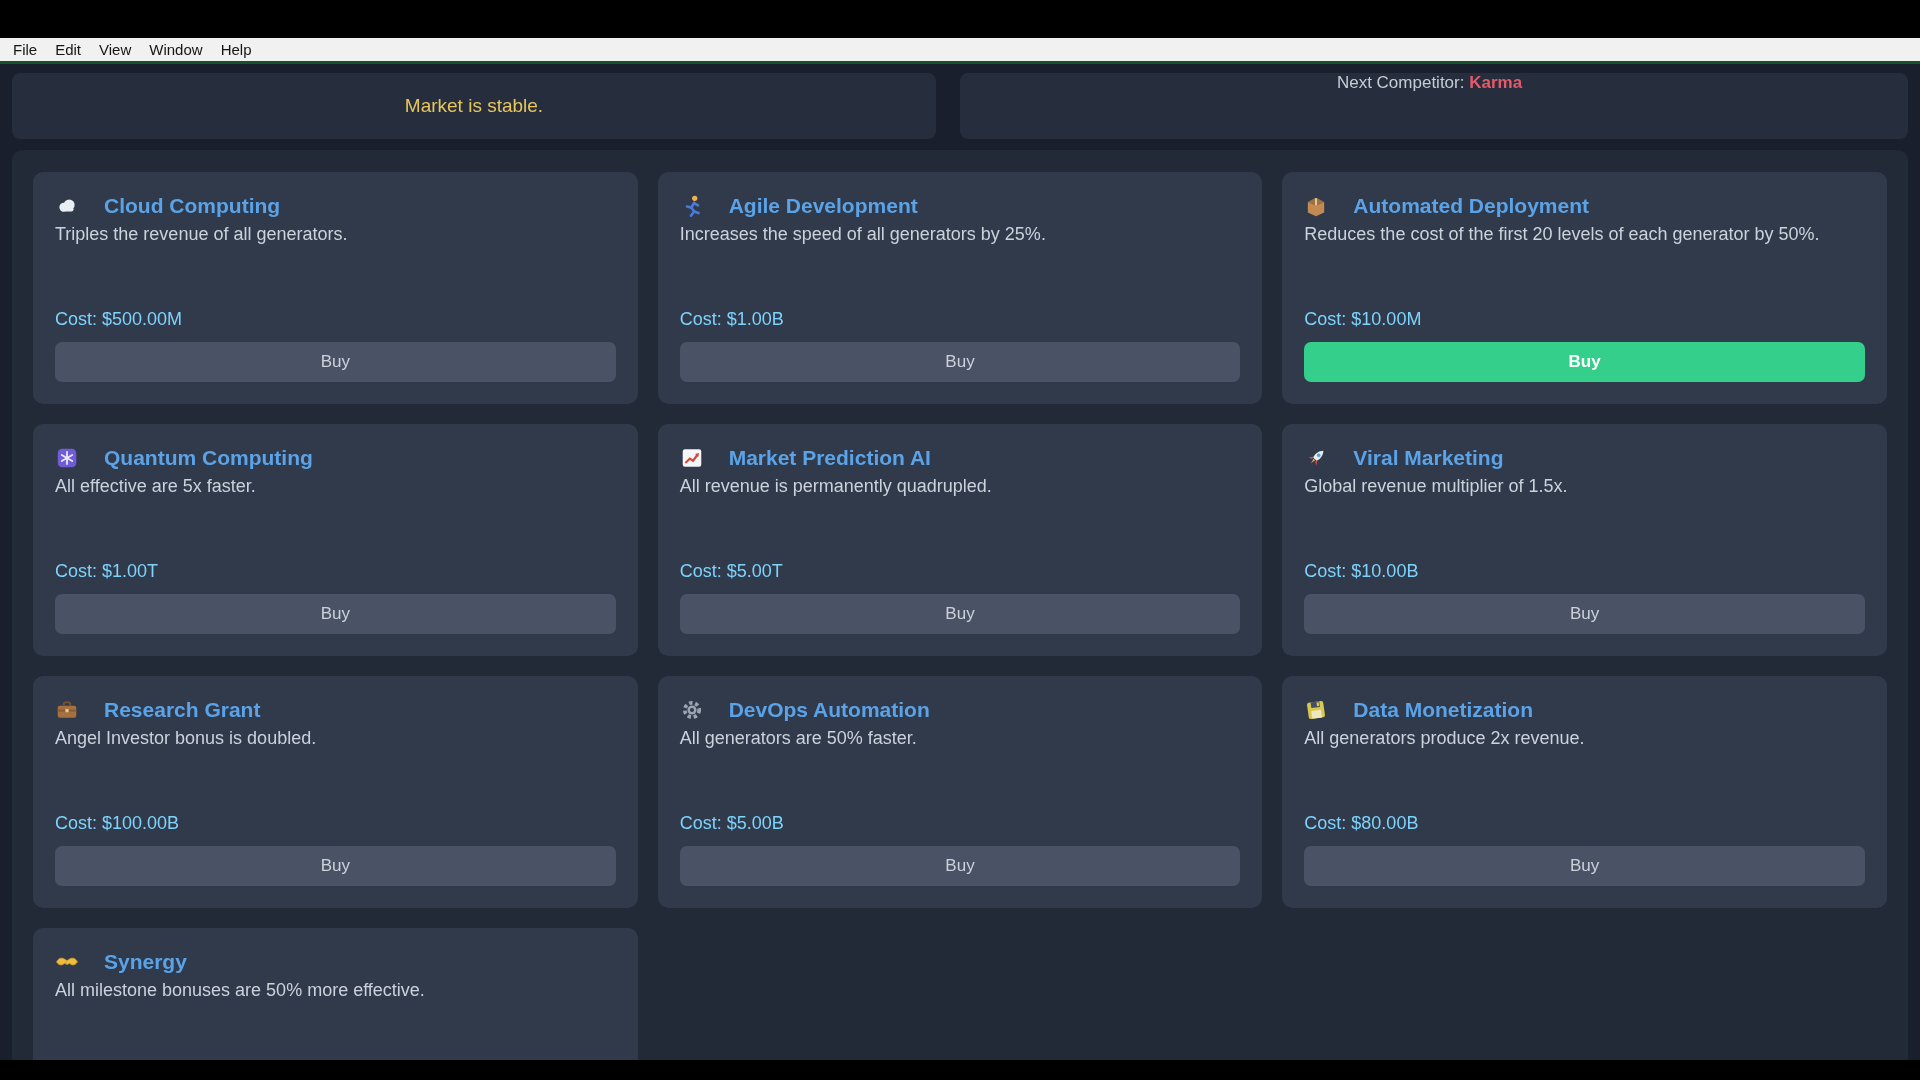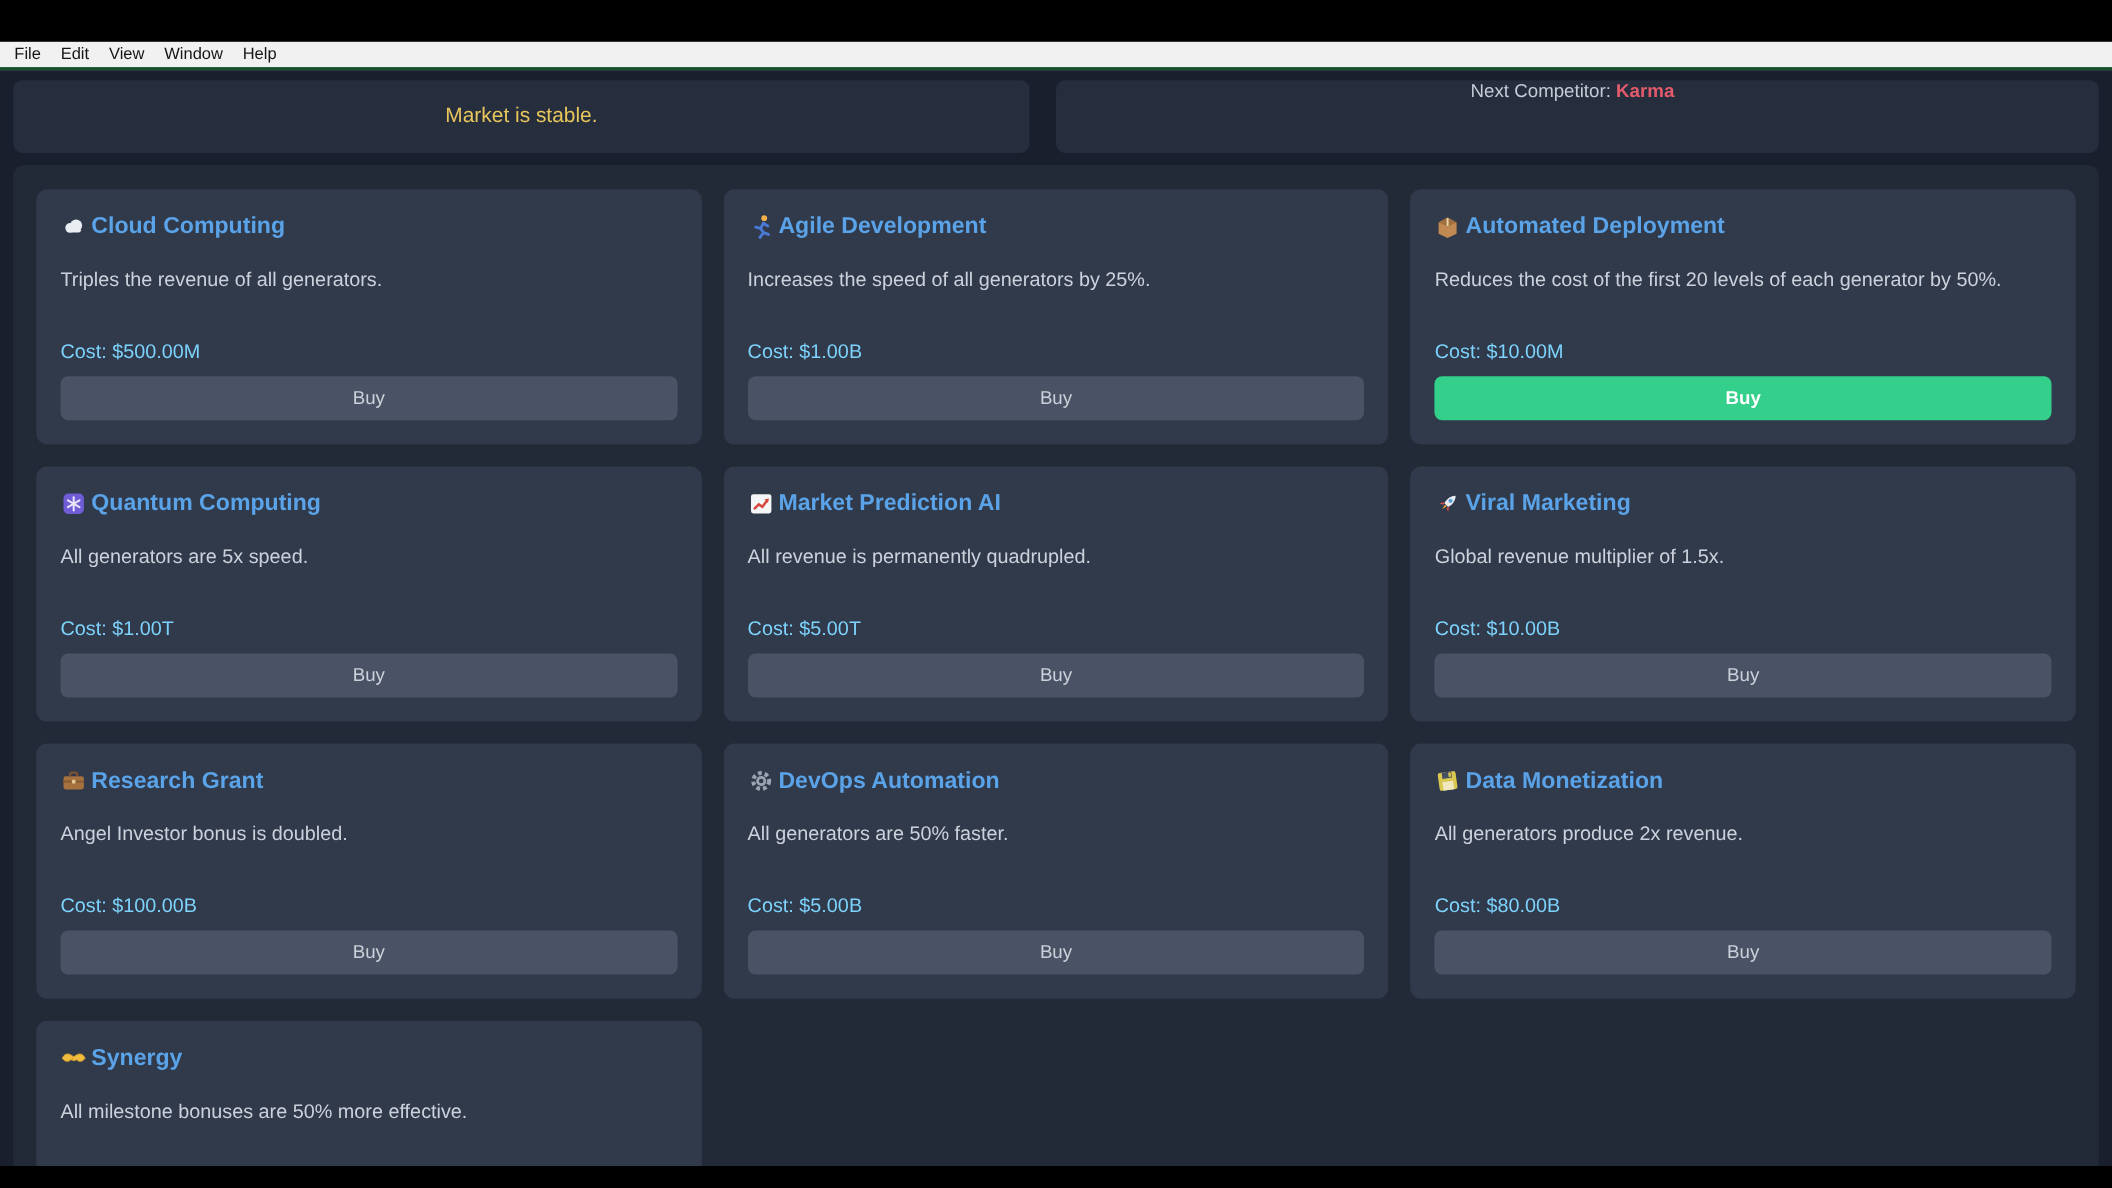--- a/index.html
+++ b/index.html
@@ -49,26 +49,26 @@
     min-height: 1000px;
   }
   .grid {
     display: grid; grid-template-columns: repeat(3, 1fr); gap: 20px;
   }
   .card {
     background: #303a4b; border-radius: 10px; padding: 22px;
     display: flex; flex-direction: column; min-height: 232px;
   }
   .card-title {
-    display: flex; align-items: center; gap: 4px;
+    display: flex; align-items: center; gap: 25px;
     color: #5ba3e8; font-size: 21px; font-weight: bold;
   }
   .icon { width: 24px; height: 24px; display: inline-flex; flex: none; }
   .icon svg { width: 24px; height: 24px; }
-  .card-desc { margin-top: 24px; color: #ccd2dc; font-size: 18px; line-height: 1.4; }
+  .card-desc { margin-top: 4px; color: #ccd2dc; font-size: 18px; line-height: 1.4; }
   .spacer { flex: 1; min-height: 26px; }
   .card-cost { color: #7dd3fc; font-size: 18px; margin-bottom: 12px; }
   .buy-btn {
     height: 40px; width: 100%; border: none; border-radius: 7px;
     background: #4a5366; color: #ccd1d9; font-size: 17px;
     font-family: inherit; cursor: pointer;
   }
   .buy-btn.affordable { background: #33cf8b; color: #ffffff; font-weight: bold; }
 </style>
 </head>
@@ -165,21 +165,21 @@
                 <rect x="2.5" y="2.5" width="17" height="17" rx="4" fill="#6f5cd6"></rect>
                 <g stroke="#e8e6fa" stroke-width="1.7" stroke-linecap="round">
                   <path d="M11 5.5 V16.5"></path>
                   <path d="M6.2 8.2 L15.8 13.8"></path>
                   <path d="M15.8 8.2 L6.2 13.8"></path>
                 </g>
               </svg>
           </span>
           <span>Quantum Computing</span>
         </div>
-        <div class="card-desc">All generators are 5x speed.</div>
+        <div class="card-desc">All effective are 5x faster.</div>
         <div class="spacer"></div>
         <div class="card-cost">Cost: $1.00T</div>
         <button class="buy-btn">Buy</button>
       </div>
 
       <div class="card">
         <div class="card-title">
           <span class="icon">
             <svg viewBox="0 0 22 22">
                 <rect x="2.5" y="3" width="17" height="16" rx="2" fill="#f4f6f8"></rect>

